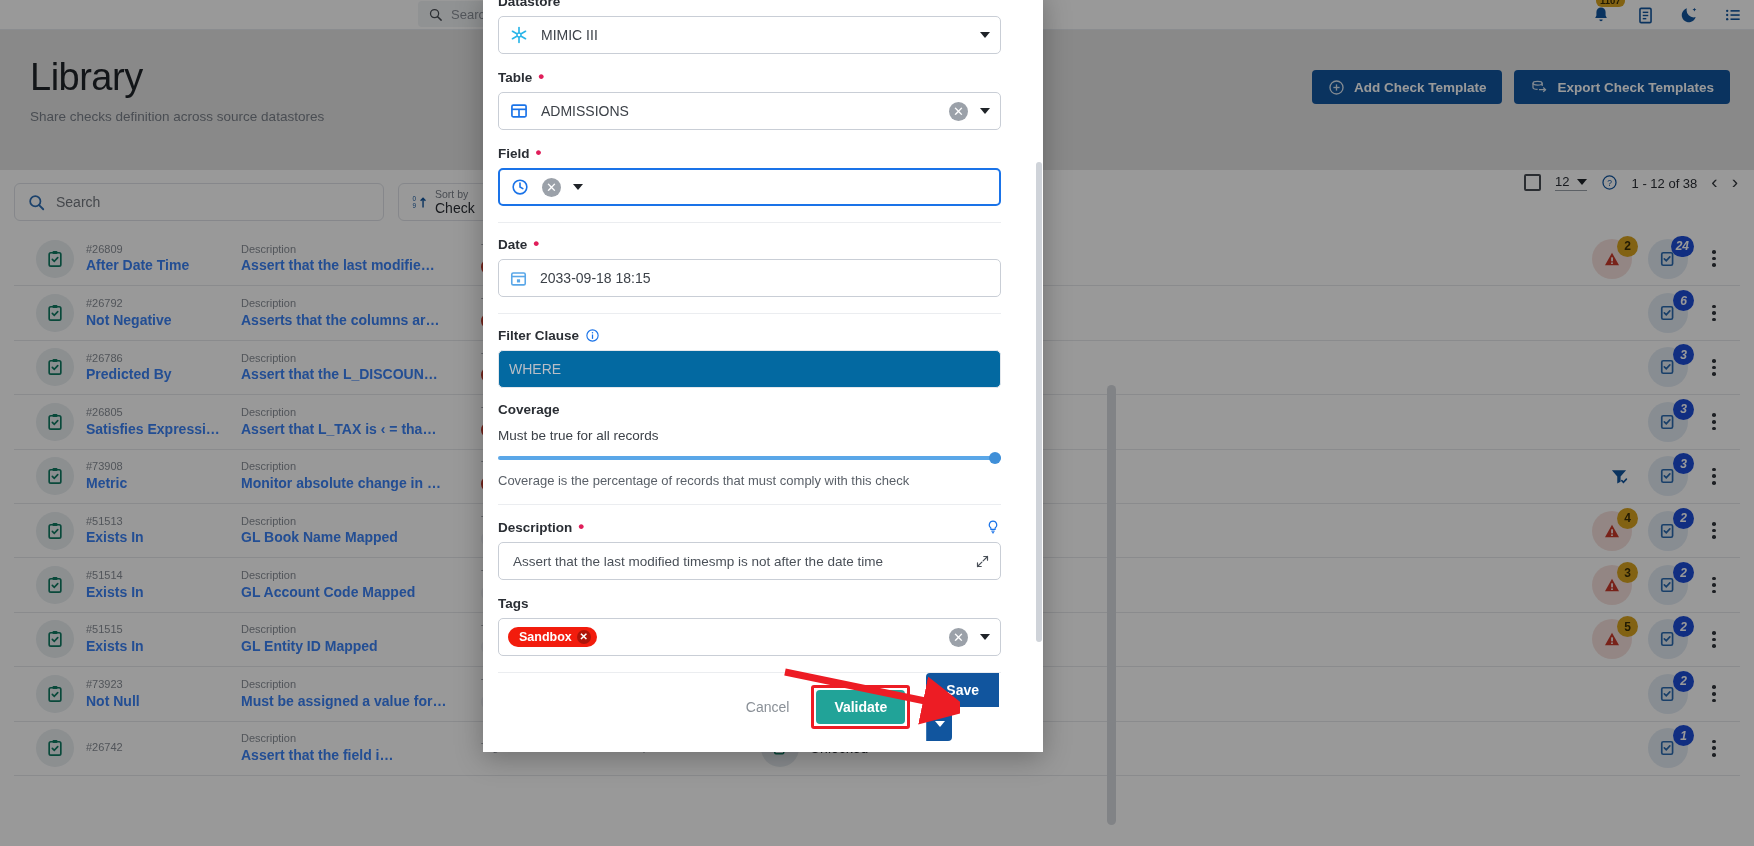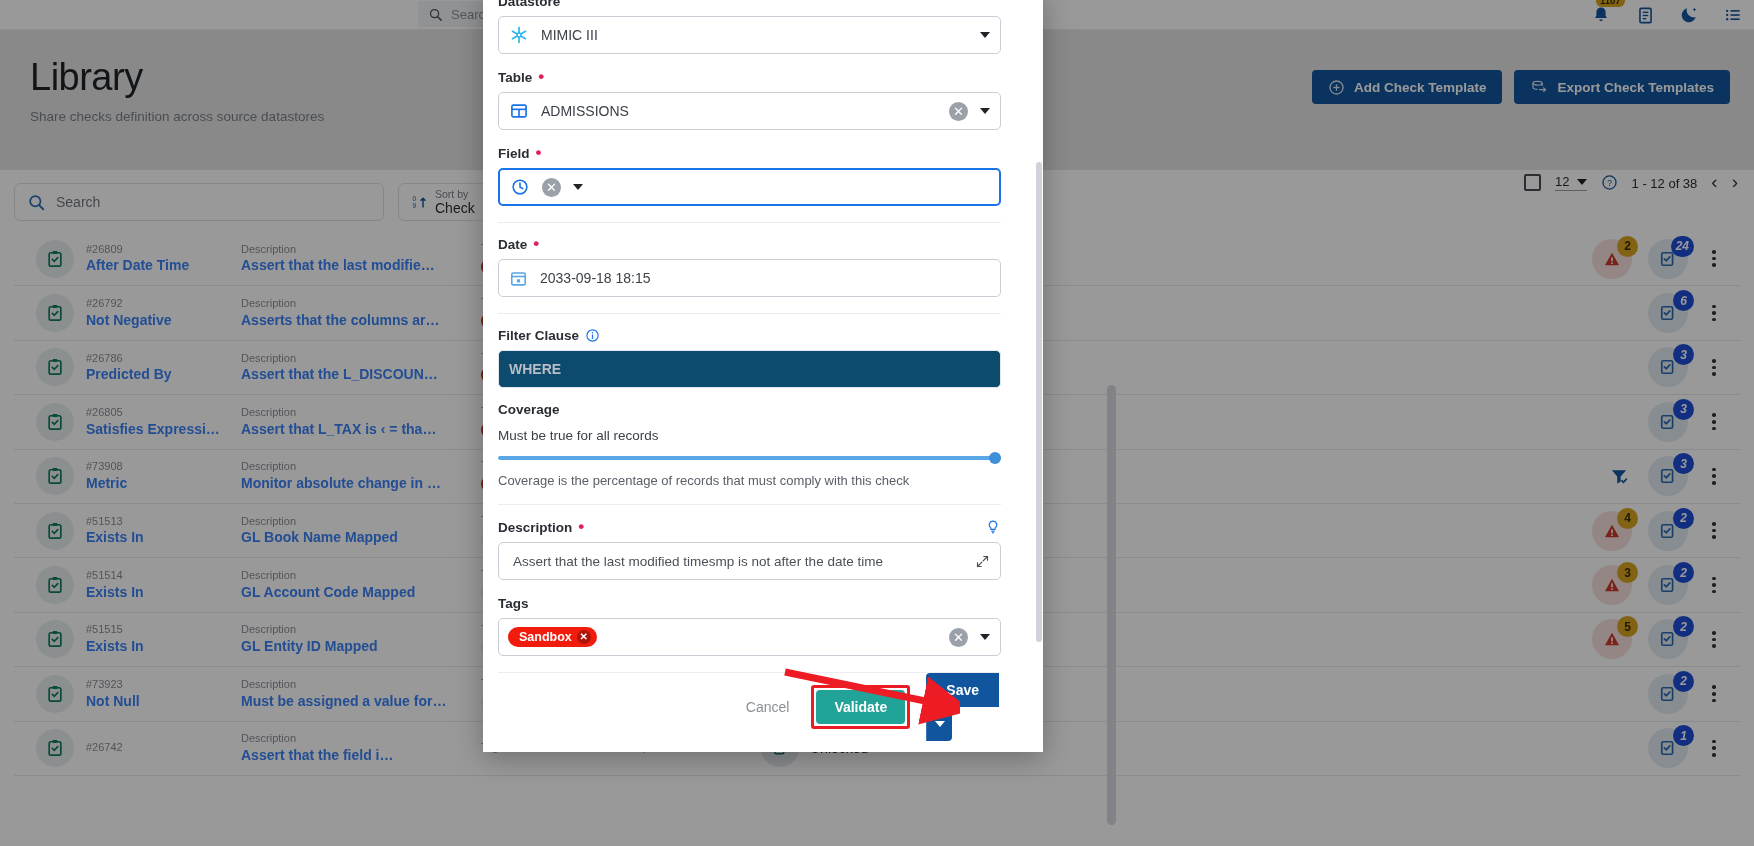--- a/index.html
+++ b/index.html
@@ -164,21 +164,21 @@
   .ctl .txt.ph { color: #b9bec6; }
   .clear-x {
     width: 19px; height: 19px; border-radius: 50%; background: #9ba1a9; color: #fff;
     font-size: 13px; display: flex; align-items: center; justify-content: center; line-height: 1;
     flex: none; font-family: "Liberation Sans", sans-serif;
   }
   .dd-caret { width: 0; height: 0; border-left: 5px solid transparent; border-right: 5px solid transparent; border-top: 6px solid #1f2328; flex: none; }
   .spacer-line { border-top: 1px solid #ebedf0; margin: 16px 0 14px 0; }
   .gap { height: 16px; }
 
-  .ctl.readonly { background: #0c4a6e; border-color: #e3e7ec; font-weight: bold; }
+  .ctl.readonly { background: #0369a1; border-color: #e3e7ec; }
 
   .cov-note { font-size: 13.5px; color: #3c4148; margin: 11px 0 8px 0; }
   .slider { position: relative; height: 14px; margin-bottom: 8px; }
   .slider .track { position: absolute; top: 5px; left: 0; right: 0; height: 4px; border-radius: 2px; background: #5aa7e8; }
   .slider .knob { position: absolute; top: 1px; right: 0; width: 12px; height: 12px; border-radius: 50%; background: #3f8fd8; }
   .cov-help { font-size: 13px; color: #5a6068; }
 
   .desc-ctl { height: 38px; display: flex; align-items: center; border: 1px solid #c9ced6; border-radius: 5px; padding: 0 10px 0 14px; }
   .desc-ctl .txt { flex: 1; font-size: 13.5px; color: #4a5058; }
 

